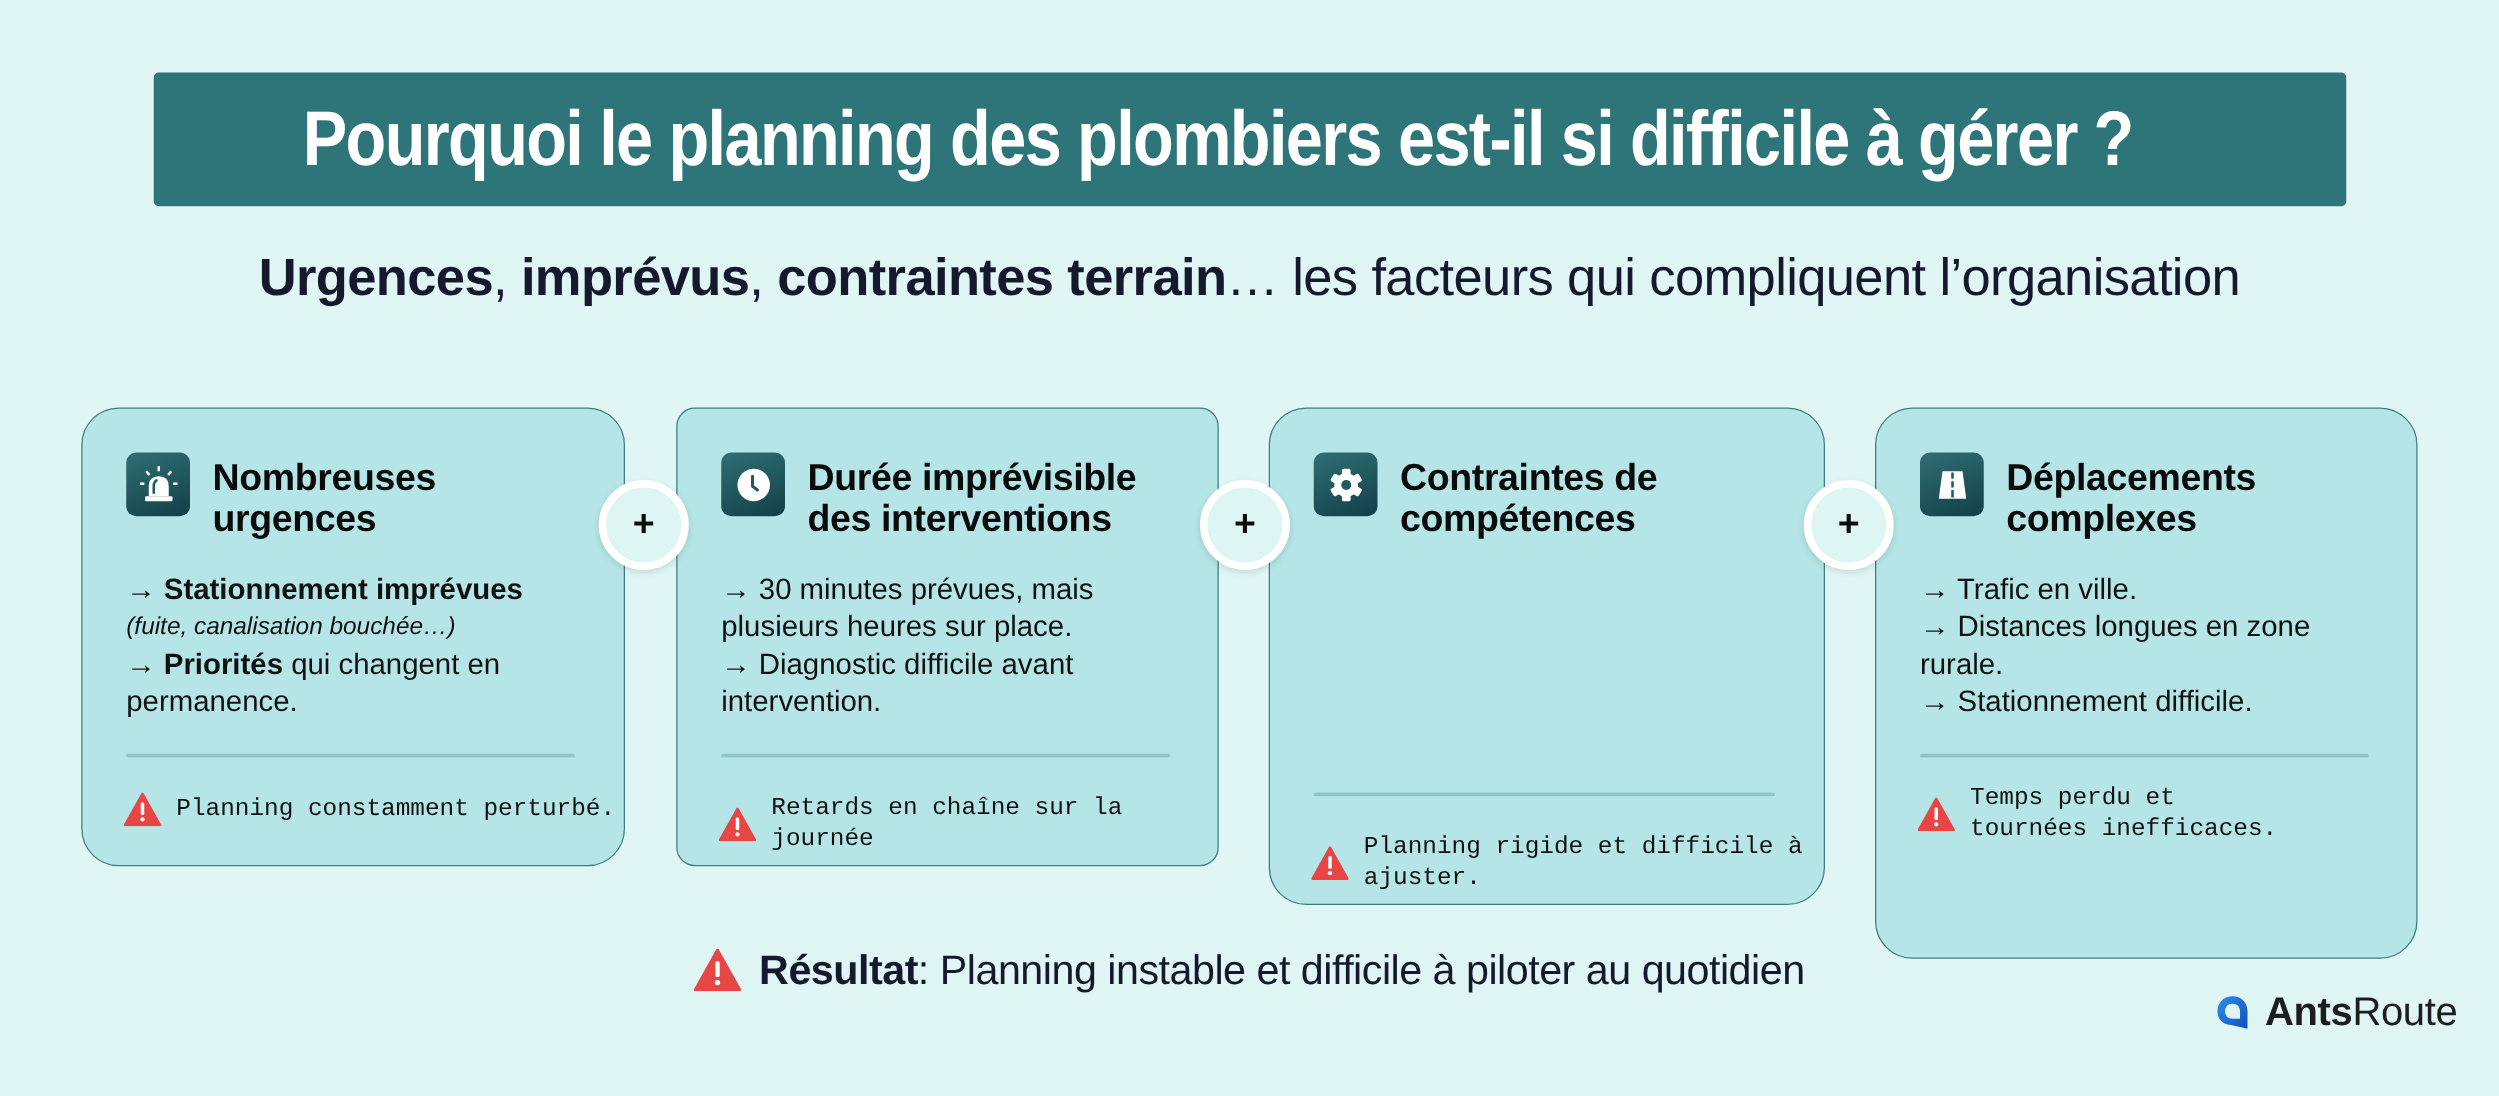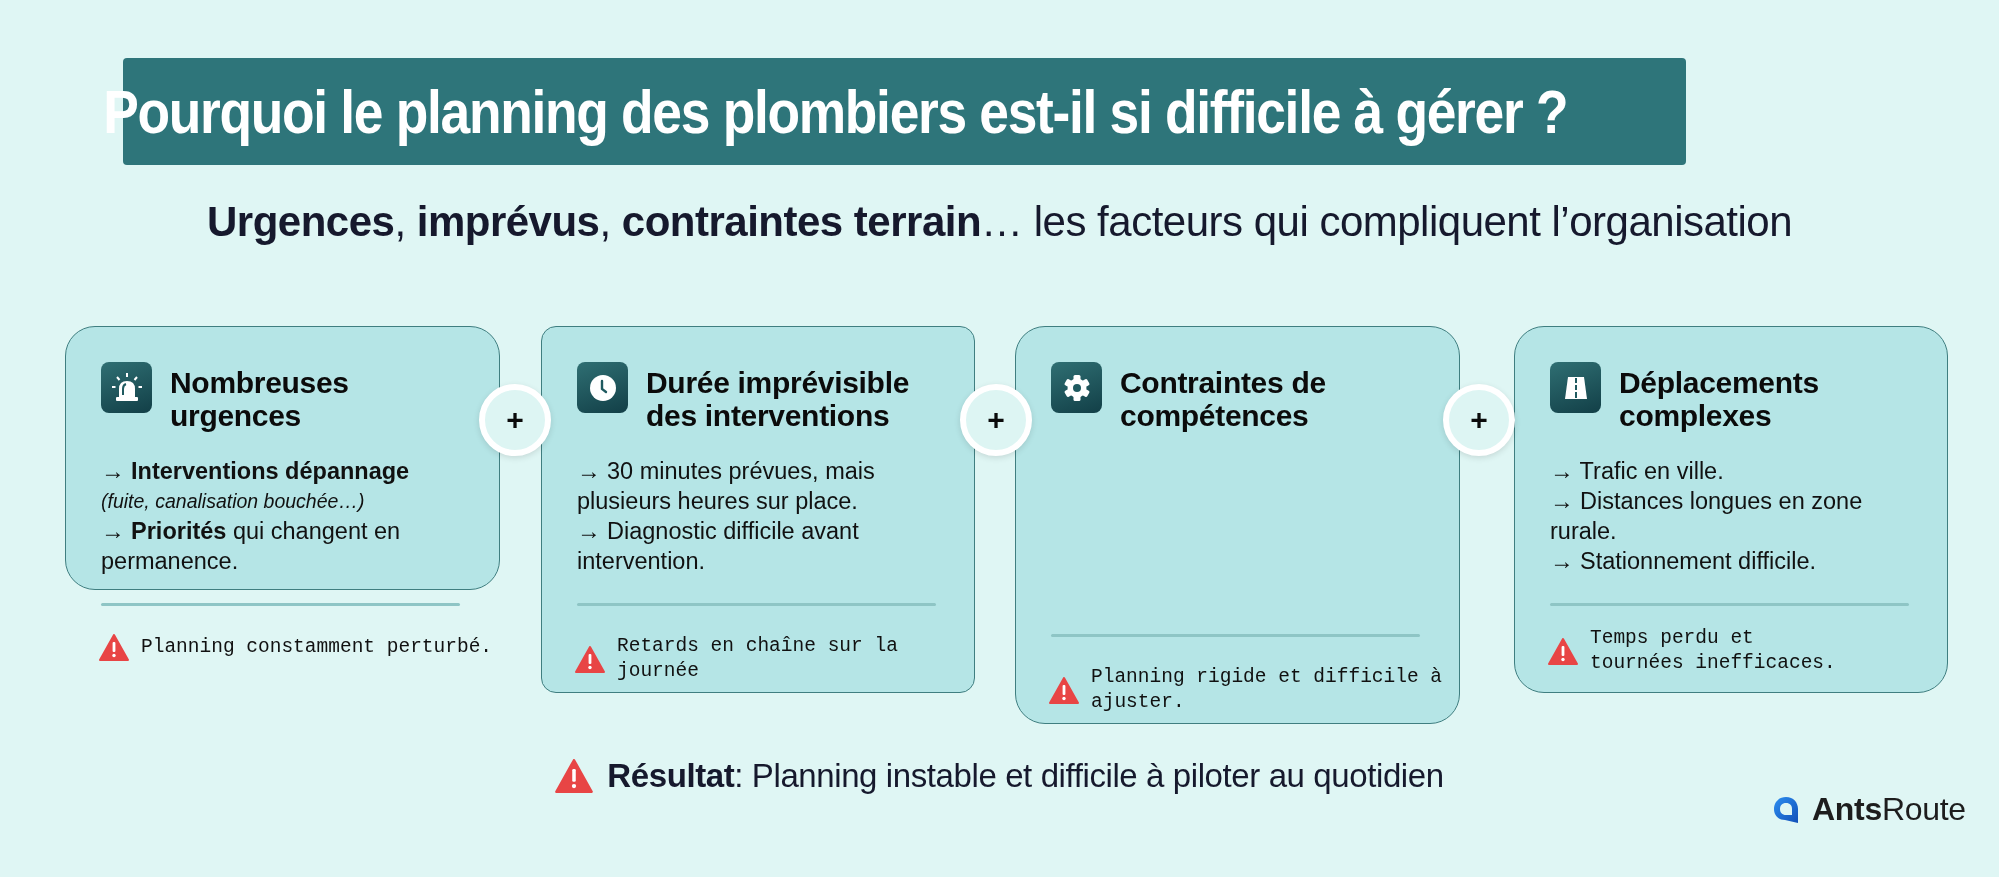--- a/index.html
+++ b/index.html
@@ -6,24 +6,24 @@
   html, body { width: 1999px; height: 877px; overflow: hidden; }
   body {
     background: #dff6f4;
     font-family: "Liberation Sans", sans-serif;
     color: #0b0b0b;
     position: relative;
   }
   .title-bar {
     position: absolute;
     left: 123px; top: 58px;
-    width: 1563px; height: 107px;
+    width: 1754px; height: 107px;
     background: #2e757a;
     border-radius: 4px;
-    display: flex; align-items: center; justify-content: flex-end;
+    display: flex; align-items: center; justify-content: flex-start;
   }
   .title-bar h1 {
     color: #ffffff;
     font-family: "Liberation Sans", sans-serif;
     font-weight: 700;
     font-size: 62px;
     letter-spacing: -1.5px;
     transform: scaleX(0.86);
     white-space: nowrap;
   }
@@ -112,41 +112,41 @@
 <body>
 
 <div class="title-bar">
   <h1>Pourquoi le planning des plombiers est-il si difficile à gérer ?</h1>
 </div>
 
 <div class="subtitle">
   <b>Urgences</b><span>, </span><b>imprévus</b><span>, </span><b>contraintes terrain</b><span>… les facteurs qui compliquent l’organisation</span>
 </div>
 
-<div class="card" style="left:65px; width:435px; height:264px;">
+<div class="card" style="left:65px; width:435px; height:367px;">
   <div class="card-head">
     <div class="icon-tile">
       <svg width="34" height="34" viewBox="0 0 34 34">
         <path d="M9 26 L9 18 Q9 10 17 10 Q25 10 25 18 L25 26 Z" fill="#fff"></path>
         <rect x="6" y="26" width="22" height="4" rx="1" fill="#fff"></rect>
         <path d="M13 24 L13 18 Q13 14 16 13" stroke="#1f5a60" stroke-width="2" fill="none"></path>
         <line x1="17" y1="2" x2="17" y2="6" stroke="#fff" stroke-width="2"></line>
         <line x1="7" y1="6" x2="9.5" y2="9" stroke="#fff" stroke-width="2"></line>
         <line x1="27" y1="6" x2="24.5" y2="9" stroke="#fff" stroke-width="2"></line>
         <line x1="2" y1="16" x2="5.5" y2="16" stroke="#fff" stroke-width="2"></line>
         <line x1="28.5" y1="16" x2="32" y2="16" stroke="#fff" stroke-width="2"></line>
       </svg>
     </div>
     <div class="card-title">
       <div>Nombreuses</div>
       <div>urgences</div>
     </div>
   </div>
   <div class="card-body" style="width:380px;">
-    <span class="line"><span>→ </span><b>Interventions dépannage</b></span>
+    <span class="line"><span>→ </span><b>Stationnement imprévues</b></span>
     <span class="line note">(fuite, canalisation bouchée…)</span>
     <span class="line"><span>→ </span><b>Priorités</b><span> qui changent en permanence.</span></span>
   </div>
   <div class="divider" style="top:276px; width:359px;"></div>
   <div class="card-foot" style="top:307px;">
     <svg class="warn" viewBox="0 0 30 27">
         <path d="M15 1 L29 26 L1 26 Z" fill="#e84545" stroke="#e84545" stroke-width="2" stroke-linejoin="round"></path>
         <rect x="13.6" y="8" width="2.8" height="10" rx="1" fill="#fff"></rect>
         <circle cx="15" cy="21.5" r="1.7" fill="#fff"></circle>
       </svg>
@@ -204,21 +204,21 @@
   <div class="card-foot" style="top:338px;">
     <svg class="warn" viewBox="0 0 30 27">
         <path d="M15 1 L29 26 L1 26 Z" fill="#e84545" stroke="#e84545" stroke-width="2" stroke-linejoin="round"></path>
         <rect x="13.6" y="8" width="2.8" height="10" rx="1" fill="#fff"></rect>
         <circle cx="15" cy="21.5" r="1.7" fill="#fff"></circle>
       </svg>
     <span>Planning rigide et difficile à ajuster.</span>
   </div>
 </div>
 
-<div class="card" style="left:1500px; width:434px; height:367px;margin-left:14px;">
+<div class="card" style="left:1500px; width:434px; height:441px;">
   <div class="card-head">
     <div class="icon-tile">
       <svg width="32" height="32" viewBox="0 0 32 32">
         <path d="M8 5 L24 5 L27 27 L5 27 Z" fill="#fff"></path>
         <rect x="15" y="6" width="2" height="5" fill="#1f5a60"></rect>
         <rect x="15" y="13" width="2" height="5" fill="#1f5a60"></rect>
         <rect x="15" y="20" width="2" height="6" fill="#1f5a60"></rect>
       </svg>
     </div>
     <div class="card-title">

